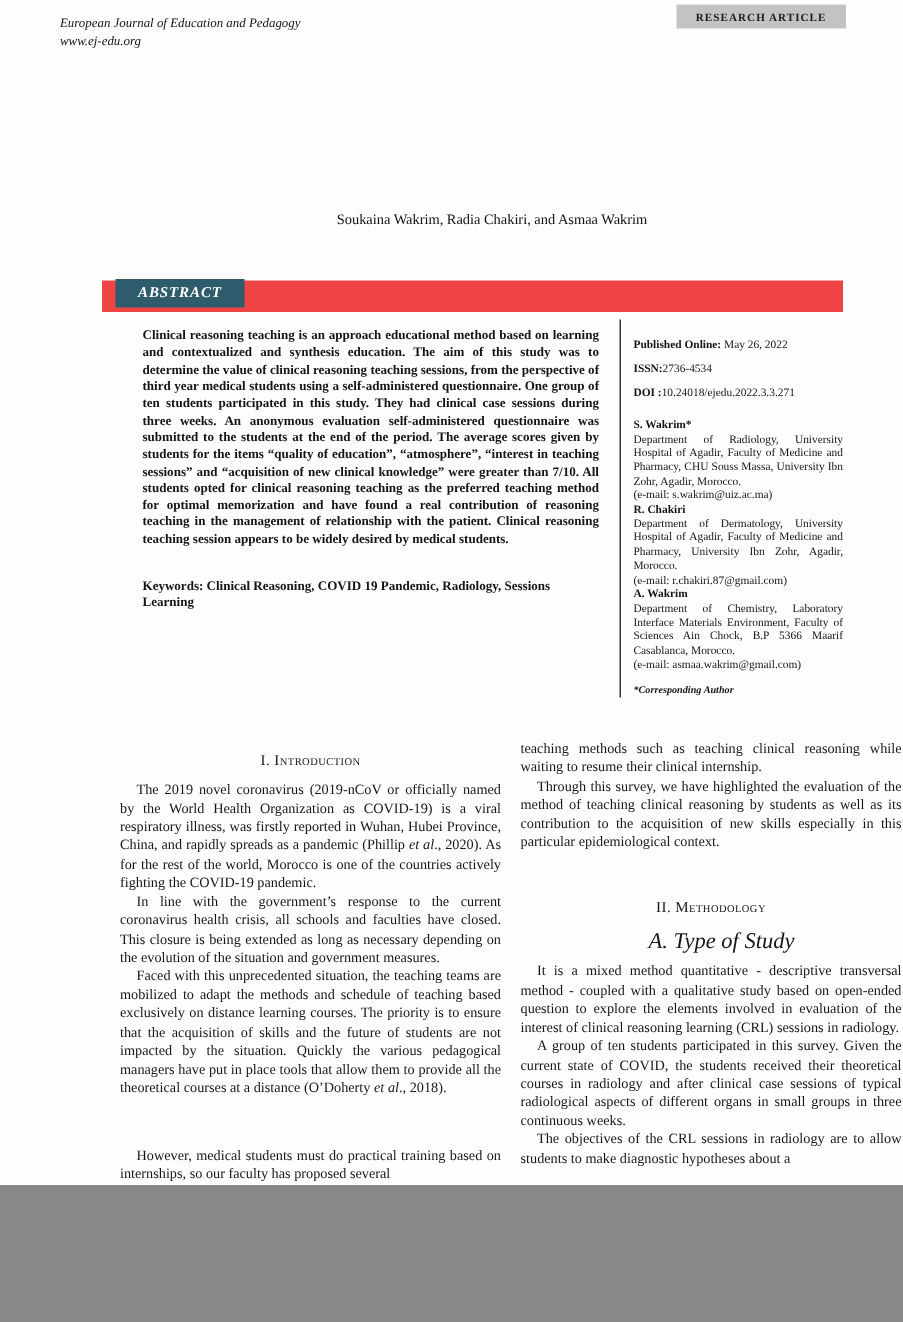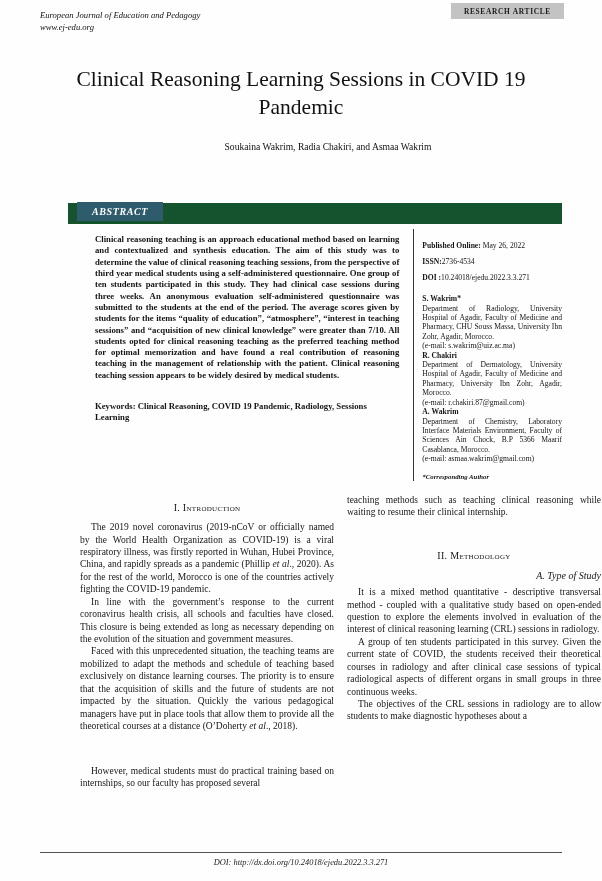--- a/index.html
+++ b/index.html
@@ -1,39 +1,39 @@
 <!DOCTYPE html>
 <html><head>
 <meta charset="utf-8">
 <style>
   html,body{margin:0;padding:0;background:#888;}
   .page{
     position:relative;
-    width:602px;height:881px;
+    width:602px;height:790px;
     background:#fefefe;
     font-family:"Liberation Serif","DejaVu Serif",serif;
     color:#1c1c1c;
     margin:0 auto;
     overflow:hidden;
   }
   
   .journal-head{position:absolute;top:10px;left:40px;font-style:italic;font-size:8.6px;line-height:1.35;color:#111;}
   .research-badge{
     position:absolute;top:3px;right:38px;
     background:#c3c3c3;color:#1a1a1a;
     font-family:"Liberation Serif",serif;
     font-size:7.4px;font-weight:bold;letter-spacing:0.7px;
     padding:3.5px 13px;
   }
   
   .title{position:absolute;top:66px;left:60px;width:482px;text-align:center;font-size:21.5px;line-height:1.28;color:#111;}
   .authors{position:absolute;top:141px;left:0;width:602px;text-align:center;font-size:9.6px;color:#111;padding-left:27px;}
   
   .abstract-wrap{position:absolute;top:187px;left:68px;width:494px;}
-  .abstract-strip{position:relative;height:21px;background:#14532d;margin-top:16px;}
+  .abstract-strip{position:relative;height:21px;background:#ef4444;}
   .abstract-badge{
     position:absolute;left:9px;top:-1px;
     background:#2e5c6c;color:#fff;
     font-size:10px;font-weight:bold;font-style:italic;letter-spacing:0.6px;
     padding:3.5px 15px 4px 15px;
   }
   .abstract-cols{display:flex;align-items:stretch;margin-top:5px;}
   .abstract-text{
     width:305px;padding:5px 0 0 27px;
     font-size:8.7px;font-weight:bold;line-height:1.3;
@@ -48,21 +48,21 @@
   .side-authors{margin-top:12px;}
   .side-name{font-weight:bold;}
   .side-affil{text-align:justify;}
   .side-email{}
   .side-note{margin-top:9px;font-size:6.8px;font-weight:bold;font-style:italic;}
   
   .body-cols{position:absolute;top:494px;left:40px;width:522px;display:flex;gap:13px;margin-left:40px;}
   .col{width:254px;font-size:9.5px;line-height:1.31;text-align:justify;color:#161616;}
   .heading{text-align:center;font-variant:small-caps;font-size:10px;letter-spacing:0.3px;margin:8px 0 7px 0;text-indent:0;}
   .col .heading:first-child{margin-top:7px;}
-  .subheading{font-style:italic;font-size:10px;margin:7px 0 4px 2px;text-indent:0;padding-left:12px;text-align:right;}
+  .subheading{font-style:italic;font-size:15px;margin:7px 0 4px 2px;text-indent:0;padding-left:12px;text-align:center;}
   .para{text-indent:11px;}
   .para0{text-indent:0;}
   .it{font-style:italic;}
   .spacer{width:100%;}
   
   .footer-line{position:absolute;top:852px;left:40px;width:522px;border-top:1px solid #555;}
   .footer{position:absolute;top:858px;left:40px;width:522px;display:flex;justify-content:space-between;align-items:center;font-size:8.4px;flex-direction:column;}
   .footer-doi{font-style:italic;color:#222;}
   .footer-right{display:flex;align-items:center;gap:20px;font-weight:bold;color:#111;margin-top:20px;}
   .page-num{background:#17316b;color:#fff;font-weight:bold;padding:18px 9px;}
@@ -72,21 +72,20 @@
 
 <div class="page">
 
   <div class="journal-head">
     <div>European Journal of Education and Pedagogy</div>
     <div>www.ej-edu.org</div>
   </div>
 
   <div class="research-badge">RESEARCH ARTICLE</div>
 
-  <div class="title">Clinical Reasoning Learning Sessions in COVID 19 Pandemic</div>
 
   <div class="authors">Soukaina Wakrim, Radia Chakiri, and Asmaa Wakrim</div>
 
   <div class="abstract-wrap">
     <div class="abstract-strip">
       <span class="abstract-badge">ABSTRACT</span>
     </div>
     <div class="abstract-cols">
       <div class="abstract-text">
         <div>Clinical reasoning teaching is an approach educational method based on learning and contextualized and synthesis education. The aim of this study was to determine the value of clinical reasoning teaching sessions, from the perspective of third year medical students using a self-administered questionnaire. One group of ten students participated in this study. They had clinical case sessions during three weeks. An anonymous evaluation self-administered questionnaire was submitted to the students at the end of the period. The average scores given by students for the items “quality of education”, “atmosphere”, “interest in teaching sessions” and “acquisition of new clinical knowledge” were greater than 7/10. All students opted for clinical reasoning teaching as the preferred teaching method for optimal memorization and have found a real contribution of reasoning teaching in the management of relationship with the patient. Clinical reasoning teaching session appears to be widely desired by medical students.</div>
@@ -125,20 +124,21 @@
     <div class="col" id="col-left">
         <div class="heading"><span>I. Introduction</span></div>
         <div class="para"><span>The 2019 novel coronavirus (2019-nCoV or officially named by the World Health Organization as COVID-19) is a viral respiratory illness, was firstly reported in Wuhan, Hubei Province, China, and rapidly spreads as a pandemic (Phillip </span><span class="it">et al</span><span>., 2020). As for the rest of the world, Morocco is one of the countries actively fighting the COVID-19 pandemic.</span></div>
         <div class="para"><span>In line with the government’s response to the current coronavirus health crisis, all schools and faculties have closed. This closure is being extended as long as necessary depending on the evolution of the situation and government measures.</span></div>
         <div class="para"><span>Faced with this unprecedented situation, the teaching teams are mobilized to adapt the methods and schedule of teaching based exclusively on distance learning courses. The priority is to ensure that the acquisition of skills and the future of students are not impacted by the situation. Quickly the various pedagogical managers have put in place tools that allow them to provide all the theoretical courses at a distance (O’Doherty </span><span class="it">et al</span><span>., 2018).</span></div>
         <div class="spacer" style="height: 32px;"></div>
         <div class="para"><span>However, medical students must do practical training based on internships, so our faculty has proposed several</span></div>
       </div>
     <div class="col" id="col-right">
         <div class="para0"><span>teaching methods such as teaching clinical reasoning while waiting to resume their clinical internship.</span></div>
+        <div class="para"><span>Through this survey, we have highlighted the evaluation of the method of teaching clinical reasoning by students as well as its contribution to the acquisition of new skills especially in this particular epidemiological context.</span></div>
         <div class="spacer" style="height: 22px;"></div>
         <div class="heading"><span>II. Methodology</span></div>
         <div class="subheading"><span>A. Type of Study</span></div>
         <div class="para"><span>It is a mixed method quantitative - descriptive transversal method - coupled with a qualitative study based on open-ended question to explore the elements involved in evaluation of the interest of clinical reasoning learning (CRL) sessions in radiology.</span></div>
         <div class="para"><span>A group of ten students participated in this survey. Given the current state of COVID, the students received their theoretical courses in radiology and after clinical case sessions of typical radiological aspects of different organs in small groups in three continuous weeks.</span></div>
         <div class="para"><span>The objectives of the CRL sessions in radiology are to allow students to make diagnostic hypotheses about a</span></div>
       </div>
   </div>
 
   <div class="footer-line"></div>

